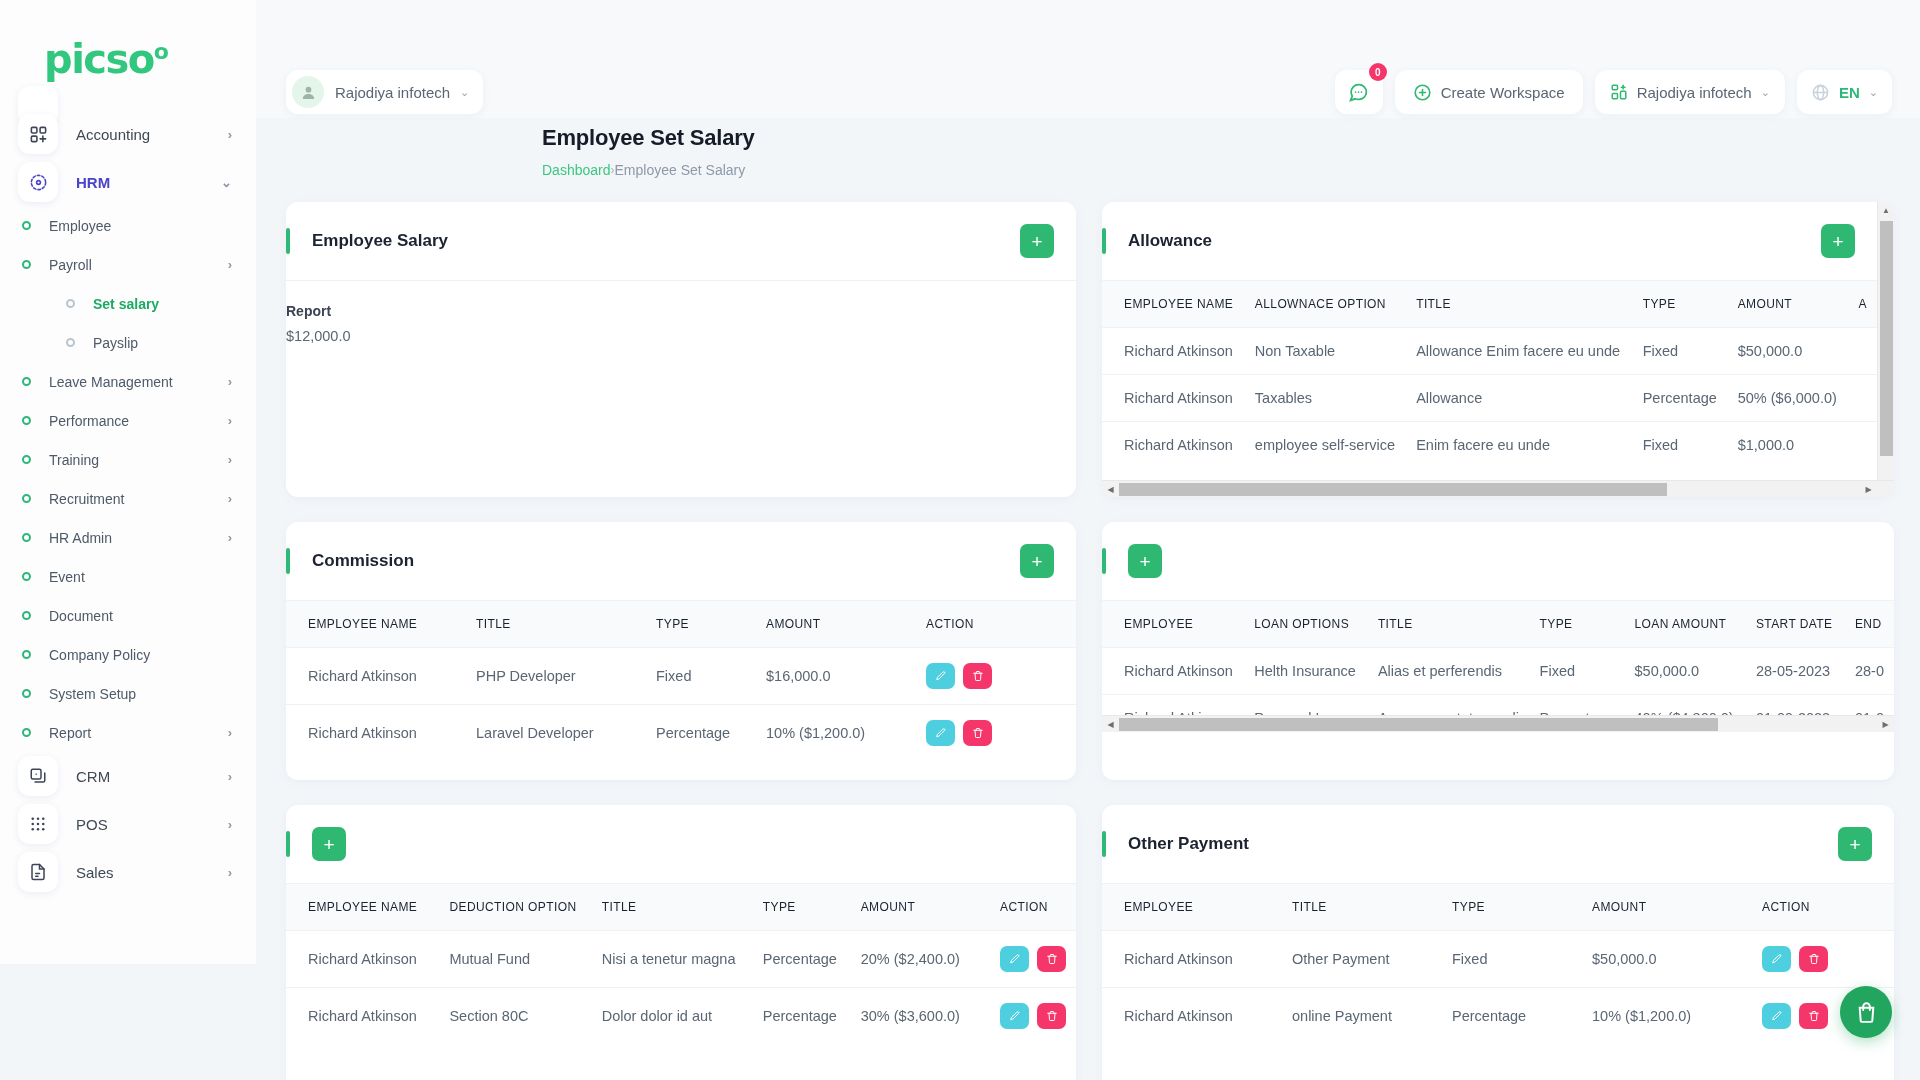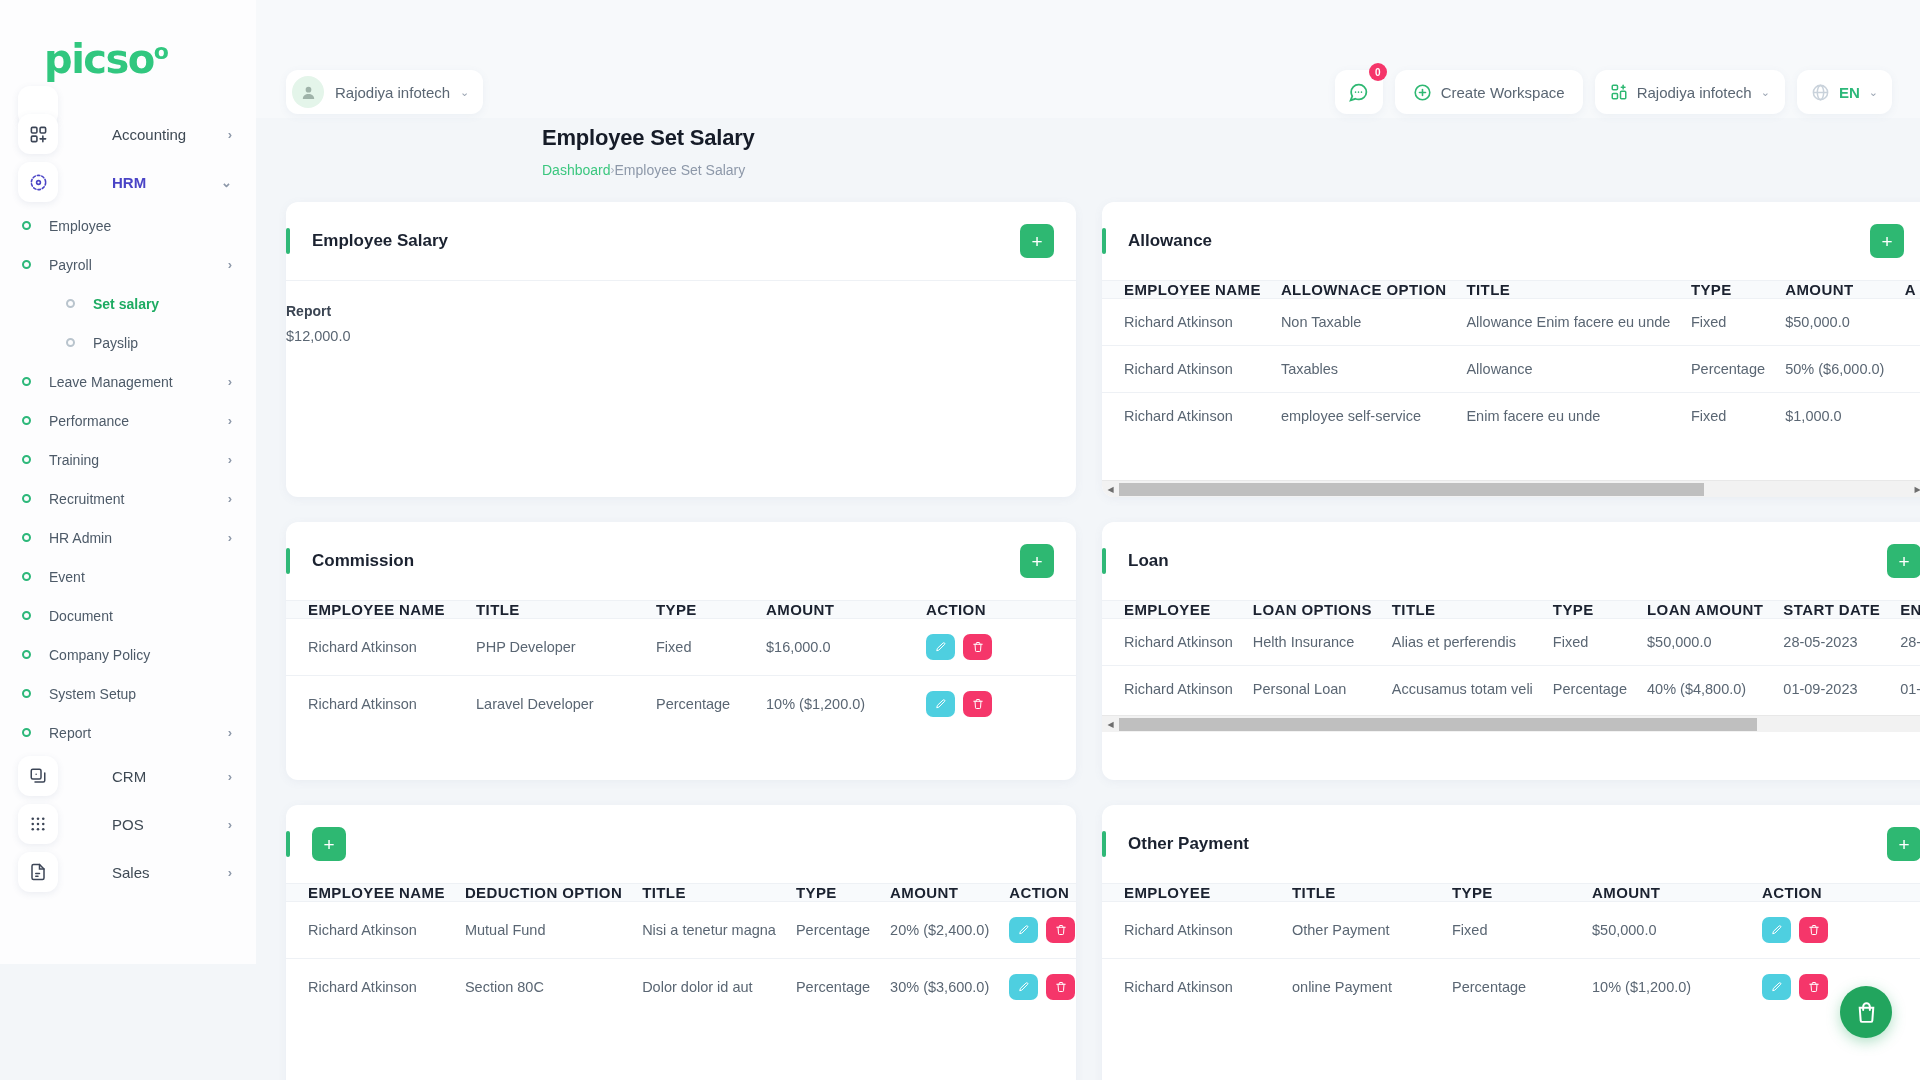--- a/index.html
+++ b/index.html
@@ -29,21 +29,21 @@
     cursor:pointer;position:relative;
   }
   .nav-top{margin-bottom:0;}
   .ico-box{
     width:40px;height:40px;border-radius:12px;background:#ffffff;
     box-shadow:0 2px 7px rgba(80,100,140,.10);
     display:flex;align-items:center;justify-content:center;
     margin-left:18px;margin-right:18px;flex:0 0 40px;
   }
   .nav-label{font-size:14.5px;color:#3e4954;flex:1;}
-  .nav-top .nav-label{font-size:15px;margin-left:36px;}
+  .nav-top .nav-label{font-size:15px;}
   .nav-label.active{color:#4a44c6;font-weight:600;}
   .chev{color:#8d98a9;font-size:13px;font-weight:bold;line-height:1;}
   
   .sub-item{display:flex;align-items:center;height:39px;cursor:pointer;padding-right:24px;}
   .dot{
     width:9px;height:9px;border-radius:50%;border:2.2px solid #2db87a;
     margin-left:44px;margin-right:18px;flex:0 0 9px;
     background:transparent;
   }
   .sub-item.lvl2 .dot{margin-left:22px;}
@@ -117,22 +117,22 @@
   .card-title{font-size:17px;font-weight:bold;color:#1b2230;flex:1;}
   .add-btn{
     width:34px;height:34px;border-radius:7px;background:#2eb872;border:none;
     color:#fff;font-size:19px;line-height:1;display:flex;align-items:center;
     justify-content:center;cursor:pointer;font-weight:300;
   }
   .tbl-wrap{overflow:hidden;position:relative;}
   table{border-collapse:collapse;width:100%;}
   thead tr{background:#f8fafc;}
   th{
-    text-align:left;font-size:15px;font-weight:bold;color:#1b2230;
-    letter-spacing:.4px;padding:0 10px;text-transform:uppercase;
+    text-align:left;font-size:12px;font-weight:normal;color:#1b2230;
+    letter-spacing:.4px;padding:16px 10px;text-transform:uppercase;
     white-space:nowrap;
   }
   th:first-child,td:first-child{padding-left:22px;}
   td{
     font-size:14.5px;color:#5a6673;padding:15px 10px;white-space:nowrap;
     border-top:1px solid #eef1f5;
   }
   thead tr th{border-top:1px solid #eef1f5;border-bottom:1px solid #eef1f5;}
   .act-cell{display:flex;gap:8px;}
   .act-btn{
@@ -593,21 +593,20 @@
           <div class="track">
               <div class="thumb" style="left:0;width:74%;"></div>
             </div>
           <div class="arrow" style="margin-right:17px;">▶</div>
         </div>
       </div>
 
       <div class="card" style="height:258px;">
         <div class="card-head">
           <span class="accent"></span>
-          <span class="card-title">Loan</span>
           <button class="add-btn">+</button>
         </div>
         <div class="tbl-wrap">
           <table id="tbl-loan">
               <thead>
                 <tr>
                   <th style="width: 160px;">EMPLOYEE</th>
                   <th style="width: 150px;">LOAN OPTIONS</th>
                   <th style="width: 170px;">TITLE</th>
                   <th style="width: 105px;">TYPE</th>

